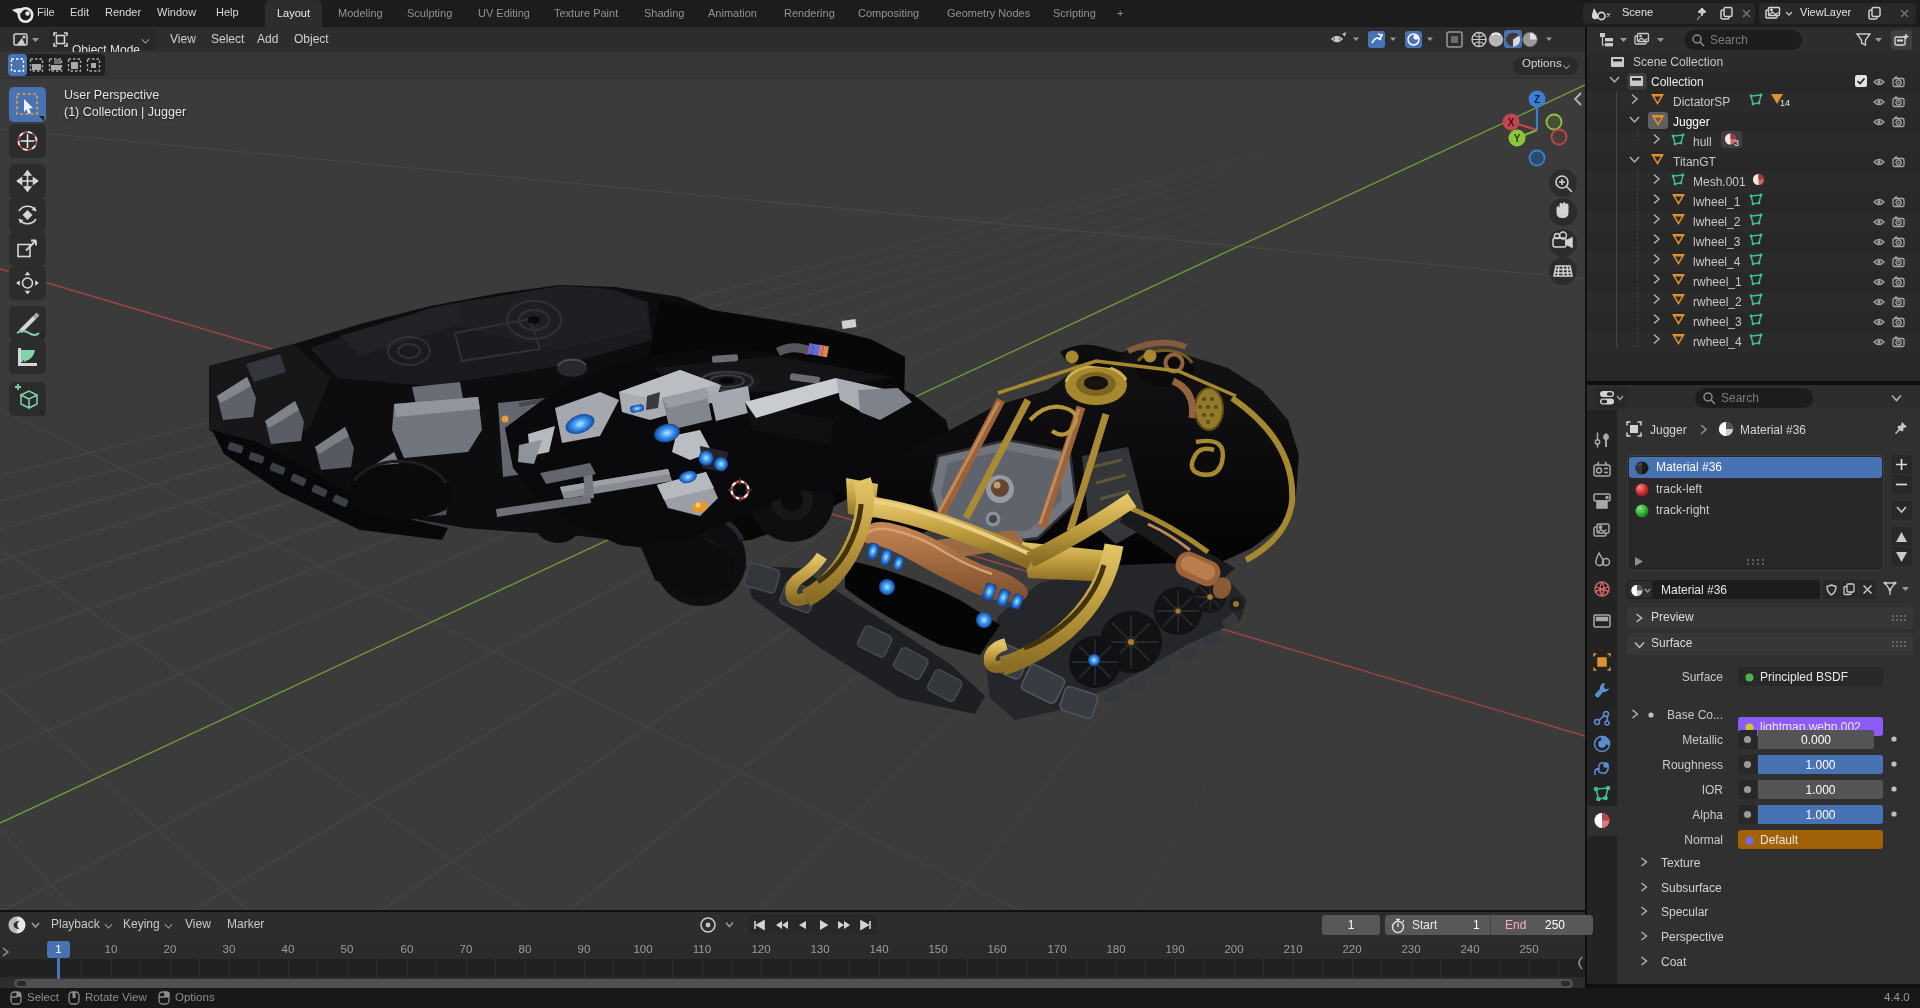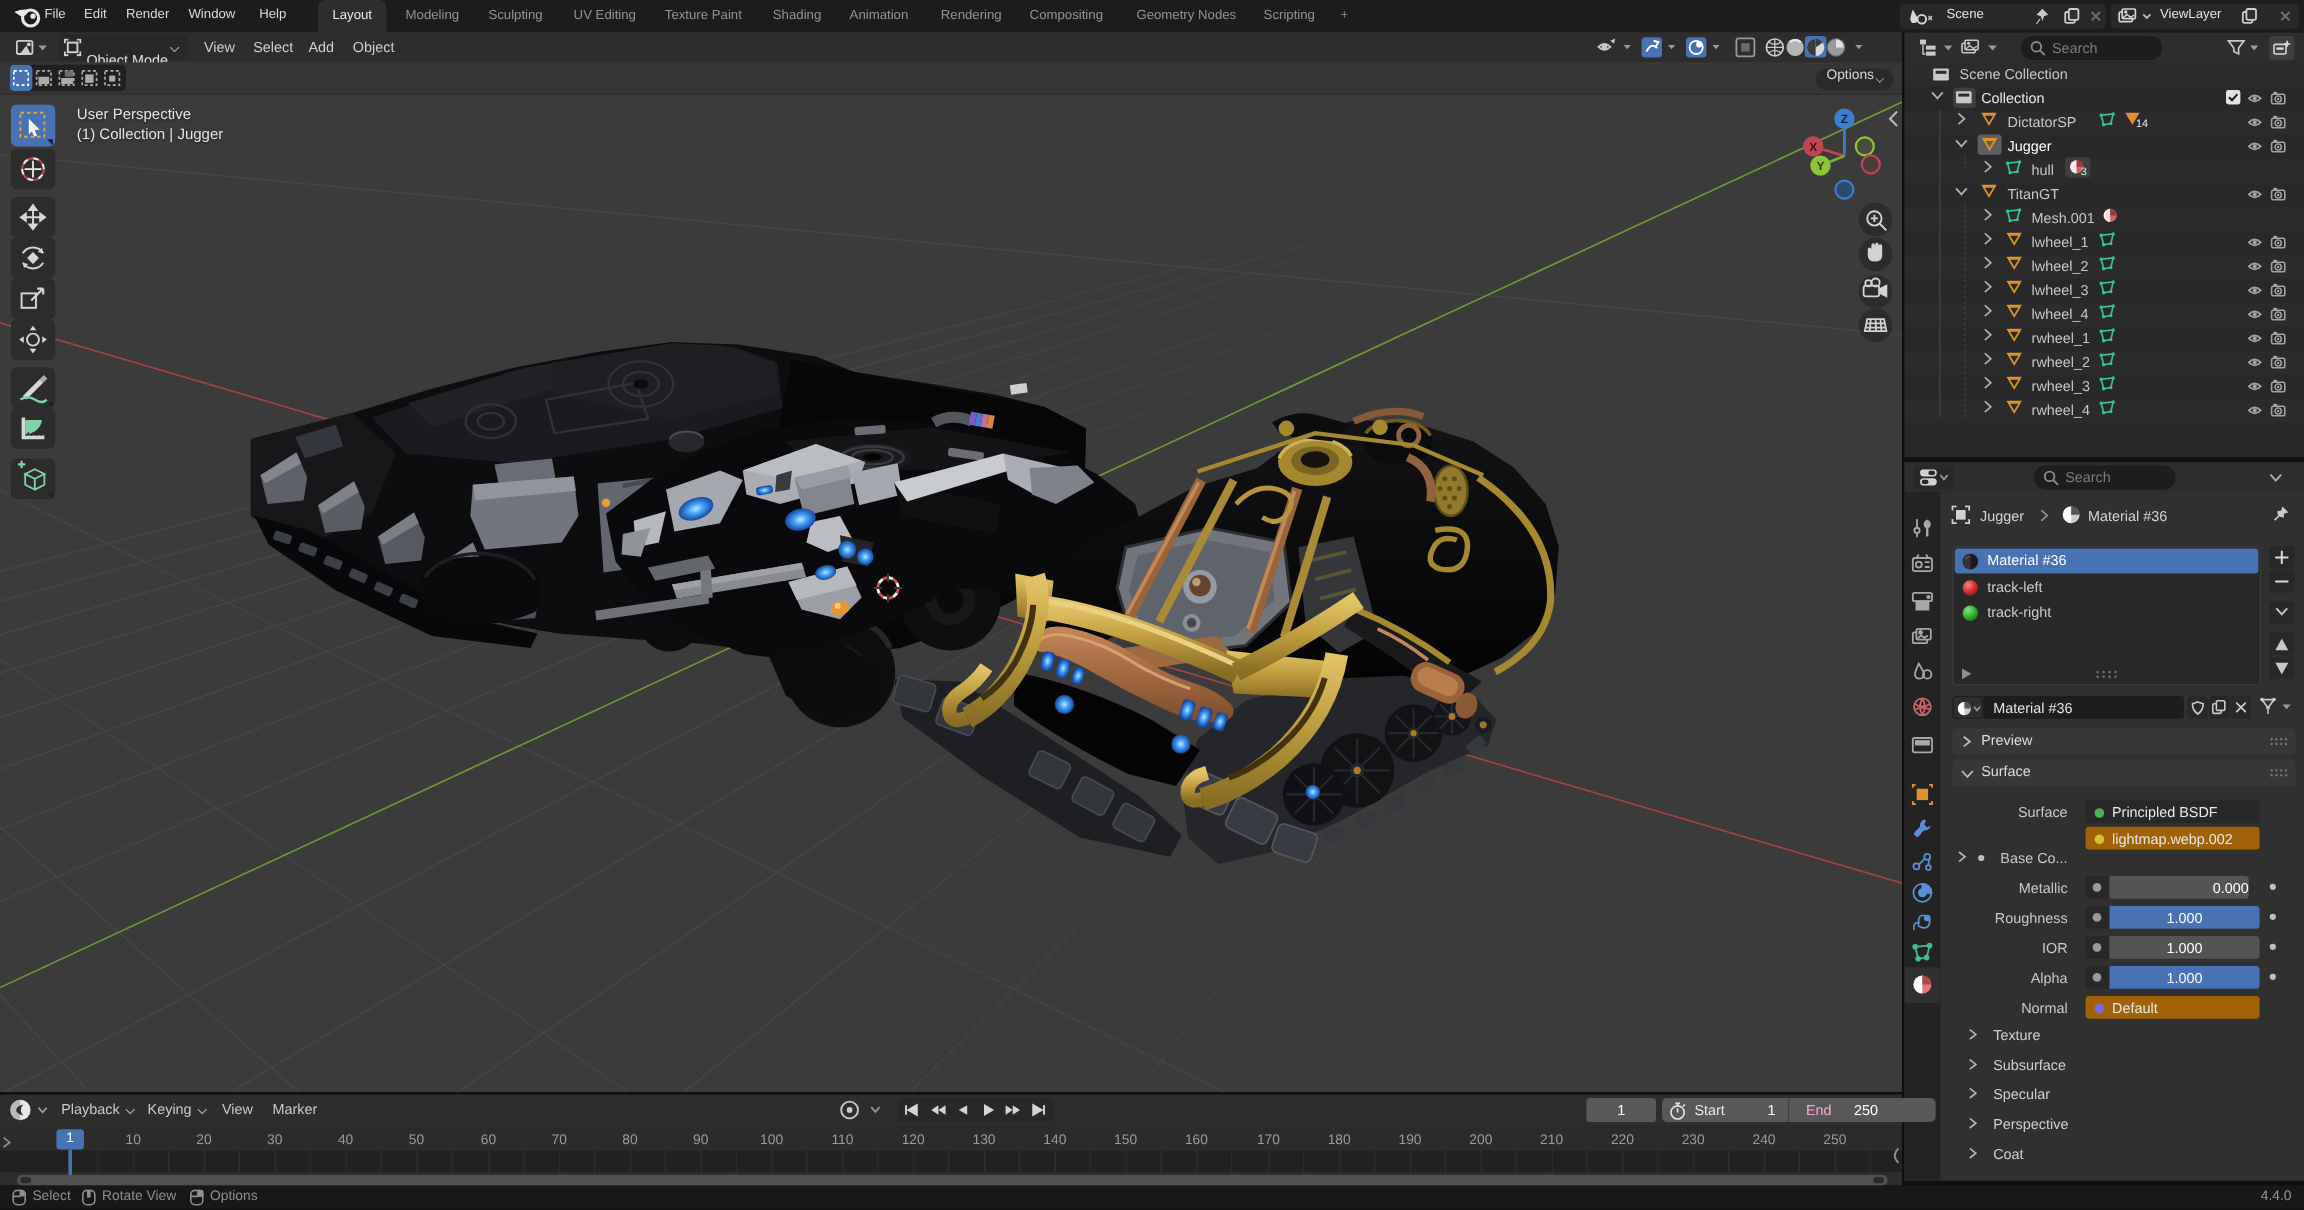--- a/index.html
+++ b/index.html
@@ -1062,33 +1062,33 @@
         </svg>
         <span style="position:absolute;left:22px;top:2.5px">Principled BSDF</span>
       </div>
 <svg class="abs" style="left:44px;top:324px" width="9" height="10" viewBox="0 0 9 10">
         <path d="M1.5 1 l5 4 -5 4" fill="none" stroke="#b5b5b5" stroke-width="1.4"></path>
       </svg>
 <circle><svg class="abs" style="left:60px;top:326px" width="8" height="8" viewBox="0 0 8 8">
           <circle cx="4" cy="4" r="2.6" fill="#bfbfbf"></circle>
         </svg>
 <span class="lbl" style="left:40px;top:323px;width:96px">Base Co...</span>
-<div class="val" style="left:151px;top:304px;width:145px;height:19px;background:#a16207">
+<div class="val" style="left:151px;top:332px;width:145px;height:19px;background:#8b5cf6">
           <svg class="abs" style="left:7px;top:5.5px" width="9" height="9" viewBox="0 0 9 9">
             <circle cx="4.5" cy="4.5" r="4" fill="#cfc431"></circle>
           </svg>
           <span style="position:absolute;left:22px;top:2.5px">lightmap.webp.002</span>
         </div>
 <span class="lbl" style="left:40px;top:348px;width:96px">Metallic</span>
 <div class="val" style="left:151px;top:345px;width:19px;height:19px;background:#282828;border-radius:3px 0 0 3px">
           <svg class="abs" style="left:5px;top:5px" width="9" height="9" viewBox="0 0 9 9">
             <circle cx="4.5" cy="4.5" r="3.6" fill="#9a9a9a"></circle>
           </svg>
         </div>
-<div class="val" style="left:171px;top:345px;width:116px;height:19px;background:#545454;border-radius:0 3px 3px 0;text-align:right;color:#fff"><span style="position:relative;top:2.5px">0.000</span></div>
+<div class="val" style="left:171px;top:345px;width:116px;height:19px;background:#545454;border-radius:0 3px 3px 0;text-align:center;color:#fff"><span style="position:relative;top:2.5px">0.000</span></div>
 <svg class="abs" style="left:303px;top:350px" width="8" height="8" viewBox="0 0 8 8">
           <circle cx="4" cy="4" r="2.6" fill="#bfbfbf"></circle>
         </svg>
 <span class="lbl" style="left:40px;top:373px;width:96px">Roughness</span>
 <div class="val" style="left:151px;top:370px;width:19px;height:19px;background:#282828;border-radius:3px 0 0 3px">
           <svg class="abs" style="left:5px;top:5px" width="9" height="9" viewBox="0 0 9 9">
             <circle cx="4.5" cy="4.5" r="3.6" fill="#9a9a9a"></circle>
           </svg>
         </div>
 <div class="val" style="left:171px;top:370px;width:125px;height:19px;background:#4772b3;border-radius:0 3px 3px 0;text-align:center;color:#fff"><span style="position:relative;top:2.5px">1.000</span></div>
@@ -1169,21 +1169,21 @@
 <g fill="#d4d4d4">
 <path d="M7 6 v8 M16 6 l-7 4 7 4 Z" stroke="#d4d4d4" stroke-width="1.6"></path>
 <path d="M34 6 l-6 4 6 4 Z M40 6 l-6 4 6 4 Z"></path>
 <path d="M58 6 l-7 4 7 4 Z"></path>
 <path d="M72 5 l8.5 5 -8.5 5 Z"></path>
 <path d="M90 6 l6 4 -6 4 Z M96 6 l6 4 -6 4 Z"></path>
 <path d="M122 6 v8 M113 6 l7 4 -7 4 Z" stroke="#d4d4d4" stroke-width="1.6"></path>
 </g>
 </svg>
 <div class="fld" style="left:1322px;top:3px;width:58px;height:20px"><span style="position:relative;top:3px">1</span></div>
-<div class="abs" style="left:1385px;top:3px;width:228px;height:20px;background:#585858;border-radius:4px">
+<div class="abs" style="left:1385px;top:3px;width:208px;height:20px;background:#585858;border-radius:4px">
 <svg class="abs" style="left:5px;top:2.5px" width="16" height="16" viewBox="0 0 16 16">
           <circle cx="8" cy="9" r="5.5" fill="none" stroke="#e2e2e2" stroke-width="1.4"></circle>
           <path d="M8 9 L8 5.5 M6 1.5 h4 M8 1.5 v2 M12.5 4 l1.5-1.5" stroke="#e2e2e2" stroke-width="1.4" fill="none"></path>
         </svg>
 <span class="abs" style="left:27px;top:3px;color:#e8e8e8">Start</span>
 <span class="abs" style="left:88px;top:3px;color:#fff">1</span>
 <div class="abs" style="left:105px;top:0;width:1px;height:20px;background:#434343"></div>
 <span class="abs" style="left:120px;top:3px;color:#f9a8d4">End</span>
 <span class="abs" style="left:160px;top:3px;color:#fff">250</span>
 </div>

